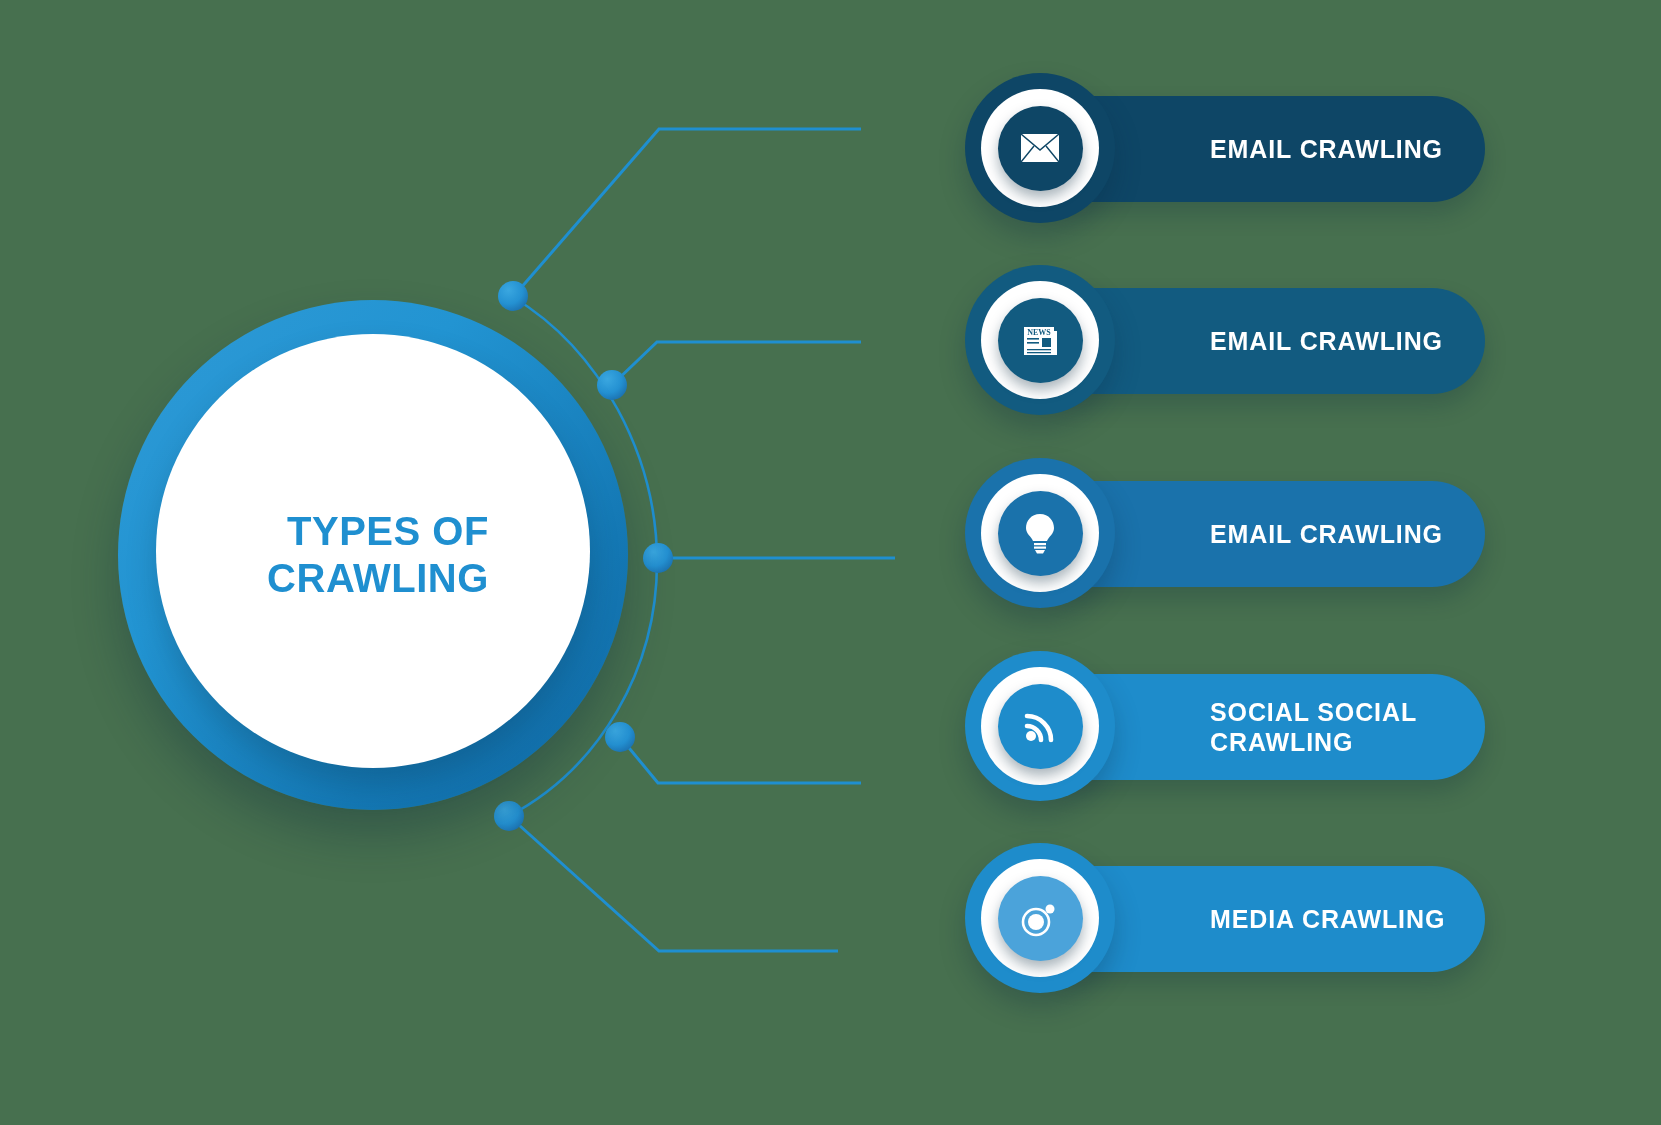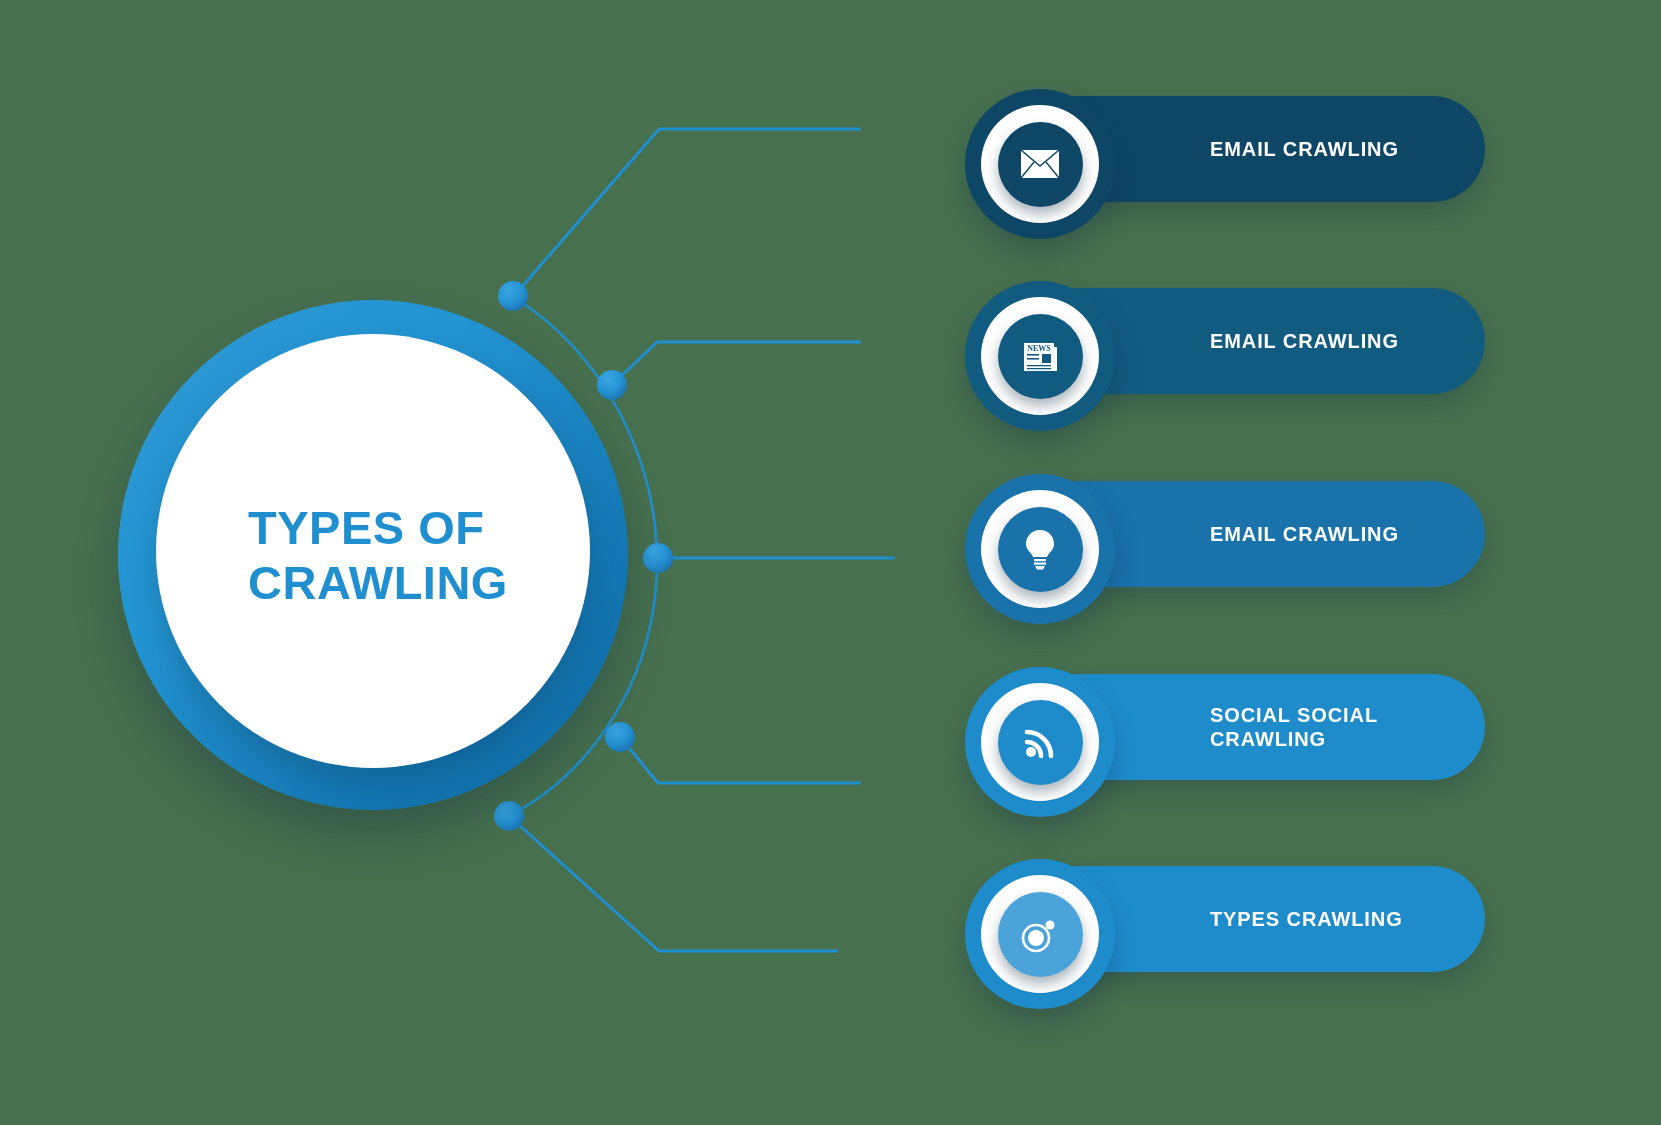--- a/index.html
+++ b/index.html
@@ -54,25 +54,25 @@
     height: 434px;
     border-radius: 50%;
     background: #ffffff;
     box-shadow: 0 16px 30px rgba(10,40,60,0.22);
     display: flex;
     align-items: center;
     justify-content: center;
   }
   .hub-title {
     color: #1f8fd0;
-    font-size: 47px;
+    font-size: 40px;
     font-weight: bold;
     line-height: 1.18;
     letter-spacing: 0.5px;
-    text-align: left;
+    text-align: right;
     padding-left: 20px;
     padding-right: 10px;
     white-space: pre-line;
     margin-top: 8px;
   }
 
   
   .item {
     position: absolute;
     height: 150px;
@@ -82,31 +82,31 @@
     left: 60px;
     top: 23px;
     height: 106px;
     border-radius: 53px;
     display: flex;
     align-items: center;
     box-shadow: 0 12px 22px rgba(10,40,60,0.22);
   }
   .pill-label {
     color: #ffffff;
-    font-size: 20px;
+    font-size: 25px;
     font-weight: bold;
     letter-spacing: 0.9px;
     line-height: 1.22;
     margin-left: 185px;
     white-space: pre-line;
   }
   .badge {
     position: absolute;
     left: 0;
-    top: 16px;
+    top: 0;
     width: 150px;
     height: 150px;
     border-radius: 50%;
     display: flex;
     align-items: center;
     justify-content: center;
     box-shadow: 0 14px 26px rgba(10,40,60,0.26);
   }
   .badge-white {
     width: 118px;
@@ -240,21 +240,21 @@
             <path d="M7 20 A14 14 0 0 1 21 34" fill="none" stroke="#ffffff" stroke-width="4.6" stroke-linecap="round"></path>
             <path d="M7 10 A24 24 0 0 1 31 34" fill="none" stroke="#ffffff" stroke-width="4.6" stroke-linecap="round"></path>
           </svg>
         </div>
       </div>
     </div>
   </div>
 
   <div class="item" style="left:965px; top:843px;">
     <div class="pill" style="width:460px; background:#1e8ccb;">
-      <span class="pill-label">TYPES CRAWLING</span>
+      <span class="pill-label">MEDIA CRAWLING</span>
     </div>
     <div class="badge" style="background:#1e8ccb;">
       <div class="badge-white">
         <div class="badge-core" style="background:#4ba3da;">
           <svg width="56" height="56" viewBox="0 0 56 56">
             <circle cx="24" cy="32" r="13" fill="none" stroke="#ffffff" stroke-width="2.6"></circle>
             <circle cx="24" cy="32" r="8" fill="#ffffff"></circle>
             <circle cx="38" cy="19" r="4.5" fill="#ffffff"></circle>
           </svg>
         </div>

